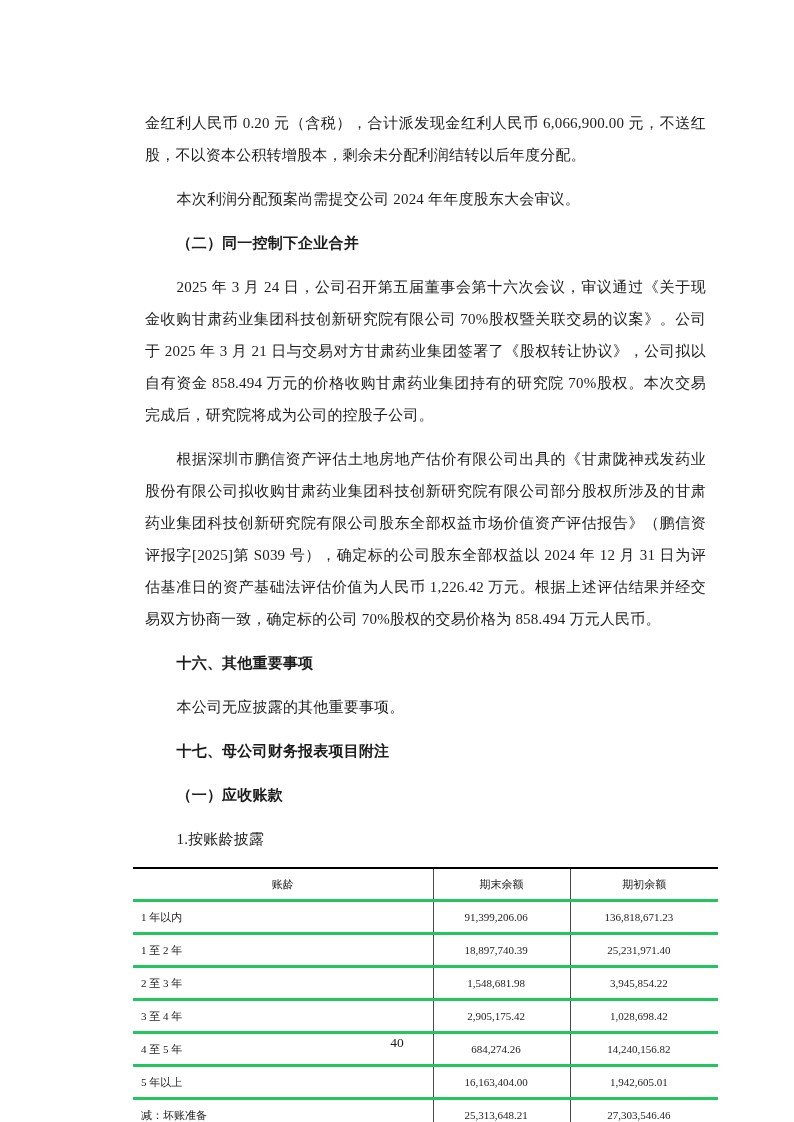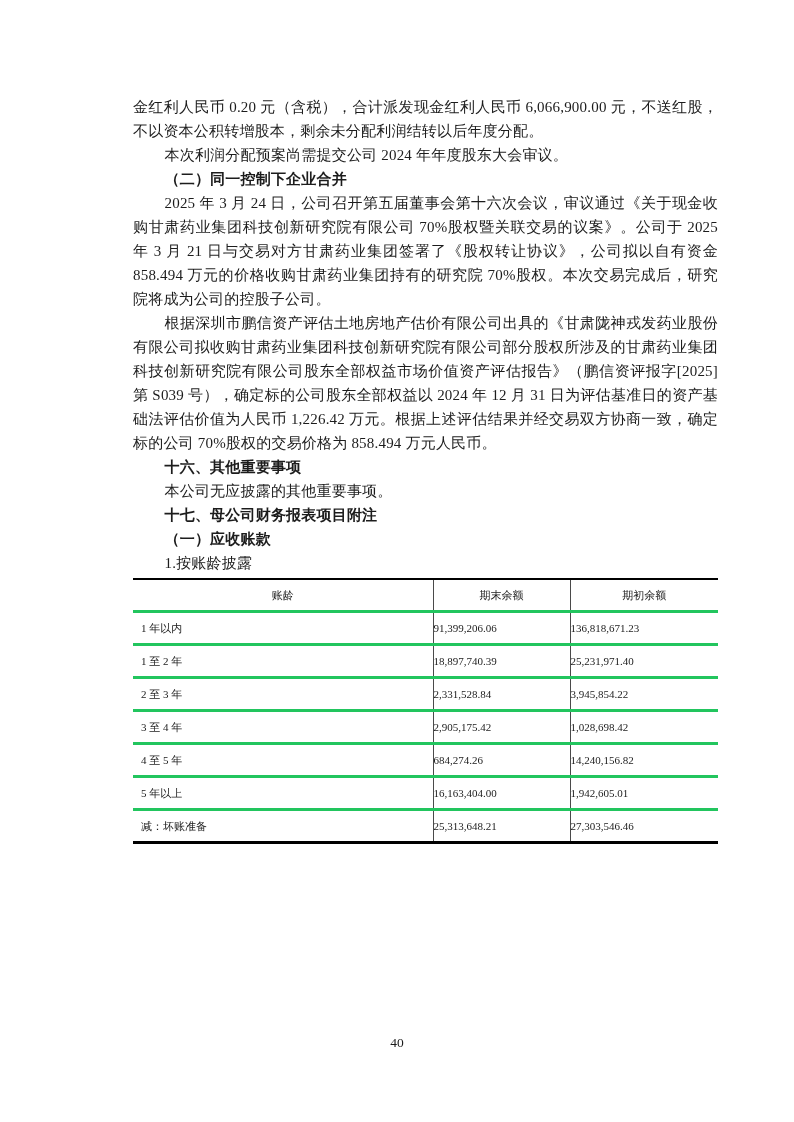--- a/index.html
+++ b/index.html
@@ -16,23 +16,23 @@
     font-family: "Liberation Serif", "DejaVu Serif", serif;
     overflow: hidden;
   }
   .content {
     position: absolute;
     left: 133px;
     top: 95px;
     width: 585px;
   }
   .para {
-    margin: 0;
+    margin: 12px;
     font-size: 15px;
-    line-height: 24px;
+    line-height: 32px;
     text-align: justify;
     letter-spacing: 0.2px;
   }
   .indent { text-indent: 2.1em; }
   .bold { font-weight: 700; }
   .aging-table {
     width: 585px;
     margin-top: 3px;
     border-collapse: collapse;
     table-layout: fixed;
@@ -54,21 +54,21 @@
   .aging-table th {
     text-align: center;
   }
   .aging-table tbody td { border-top: 3px solid #22c55e; }
   .aging-table th:nth-child(1), .aging-table th:nth-child(2),
   .aging-table td:nth-child(1), .aging-table td:nth-child(2) {
     border-right: 1px solid #4a4a4a;
   }
   .aging-table td.label { text-align: left; padding-left: 8px; }
   .aging-table td.label.center { text-align: center; padding-left: 0; }
-  .aging-table td.num { text-align: left; padding-right: 11px; margin-top: 12px; }
+  .aging-table td.num { text-align: center; padding-right: 11px; margin-top: 12px; }
   .footer {
     position: absolute;
     top: 1035px;
     left: 0;
     width: 794px;
     text-align: center;
     font-size: 13.5px;
     color: #1c1c1c;
   }
 </style>
@@ -107,21 +107,21 @@
             <td class="num">91,399,206.06</td>
             <td class="num">136,818,671.23</td>
           </tr>
           <tr>
             <td class="label">1 至 2 年</td>
             <td class="num">18,897,740.39</td>
             <td class="num">25,231,971.40</td>
           </tr>
           <tr>
             <td class="label">2 至 3 年</td>
-            <td class="num">2,331,528.84</td>
+            <td class="num">1,548,681.98</td>
             <td class="num">3,945,854.22</td>
           </tr>
           <tr>
             <td class="label">3 至 4 年</td>
             <td class="num">2,905,175.42</td>
             <td class="num">1,028,698.42</td>
           </tr>
           <tr>
             <td class="label">4 至 5 年</td>
             <td class="num">684,274.26</td>

